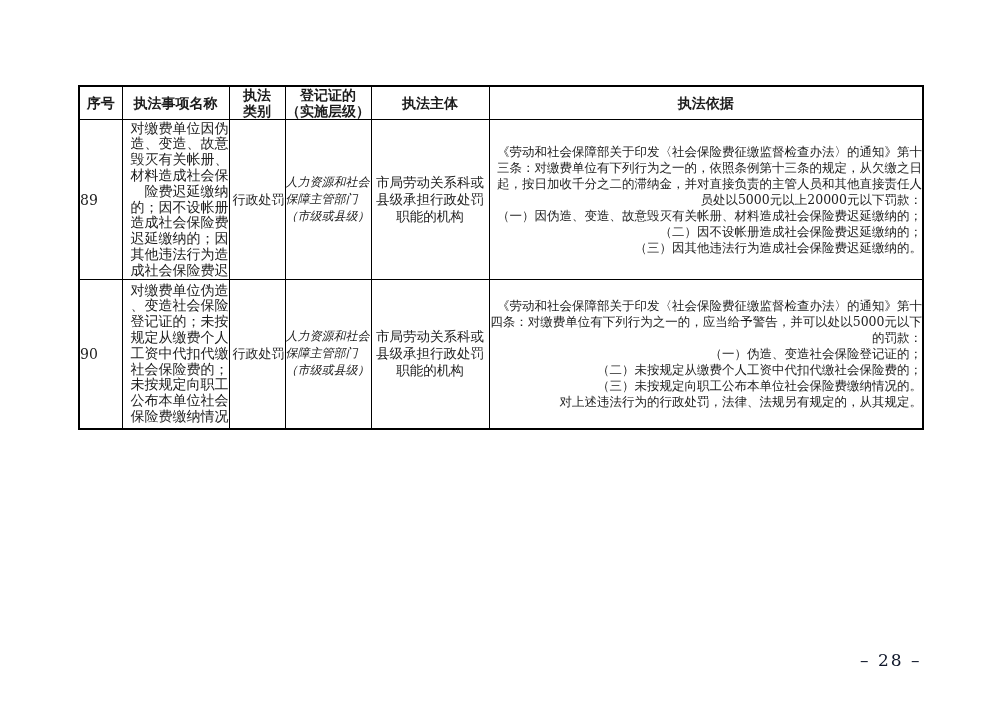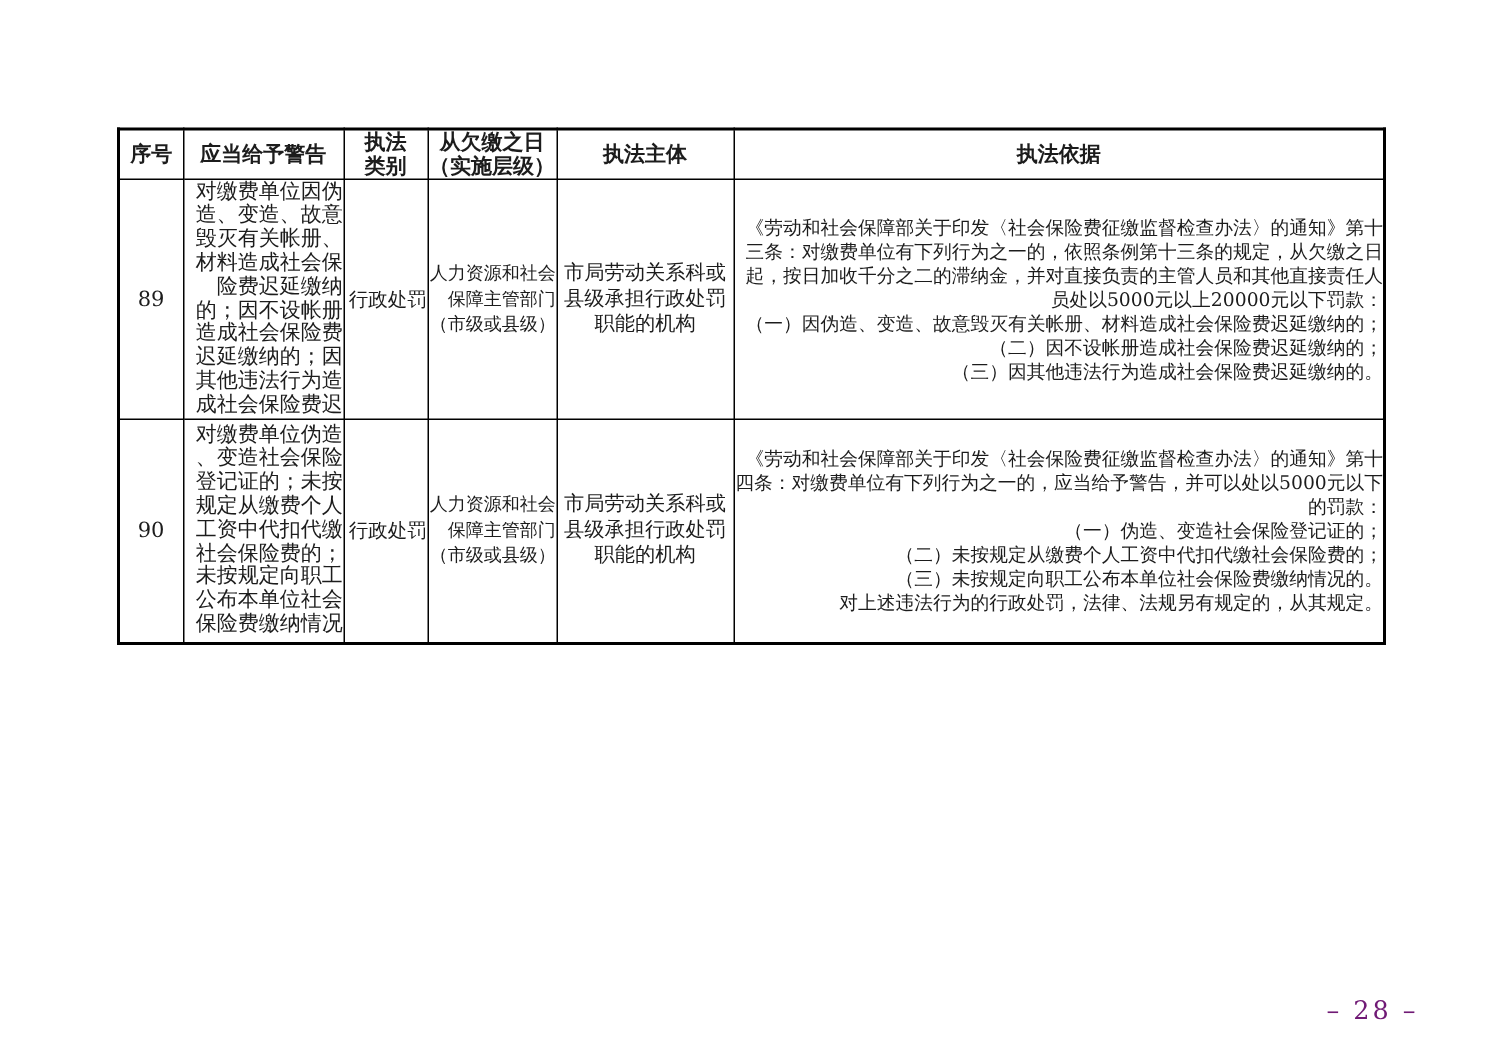--- a/index.html
+++ b/index.html
@@ -34,86 +34,86 @@
     font-weight: bold;
     font-size: 14px;
     line-height: 16px;
     text-align: center;
     white-space: pre-line;
   }
   tr.header-row { height: 15px; }
   tr.row-89 { height: 160px; }
   tr.row-90 { height: 149px; }
   td.seq-cell {
-    text-align: center;
     font-size: 14px;
   }
   td.name-cell {
     text-align: right;
     font-size: 14px;
     line-height: 15.8px;
     white-space: pre;
   }
   td.cat-cell {
     text-align: right;
     font-size: 13px;
     white-space: nowrap;
   }
   td.subject-cell {
-    text-align: right;
+    text-align: left;
     font-size: 12px;
     line-height: 17px;
     white-space: pre;
+    font-style: italic;
   }
   td.agency-cell {
     text-align: center;
     font-size: 13.5px;
     line-height: 17px;
     white-space: pre;
     margin-left: 15px;
   }
   td.basis-cell {
     text-align: right;
     font-size: 12.5px;
     line-height: 16px;
     white-space: pre;
     padding-left: 3px;
   }
   .page-number {
     position: absolute;
-    top: 664px;
+    top: 650px;
     left: 860px;
     width: 110px;
     font-size: 17px;
     letter-spacing: 2px;
-    text-align: center;
-    color: #701a75;
+    text-align: left;
+    color: #0f172a;
   }
 </style>
 </head>
 <body>
 
 <div class="page">
 
   <table class="enf-table">
     <colgroup>
       <col style="width:43px">
       <col style="width:107px">
       <col style="width:56px">
       <col style="width:86px">
       <col style="width:118px">
       <col style="width:434px">
     </colgroup>
     <thead>
       <tr class="header-row">
         <th>序号</th>
-        <th>应当给予警告</th>
+        <th>执法事项名称</th>
         <th>执法
 类别</th>
-        <th>从欠缴之日
+        <th>登记证的
 （实施层级）</th>
         <th>执法主体</th>
         <th>执法依据</th>
       </tr>
     </thead>
     <tbody>
       <tr class="row-89">
         <td class="seq-cell">89</td>
         <td class="name-cell">对缴费单位因伪
 造、变造、故意

